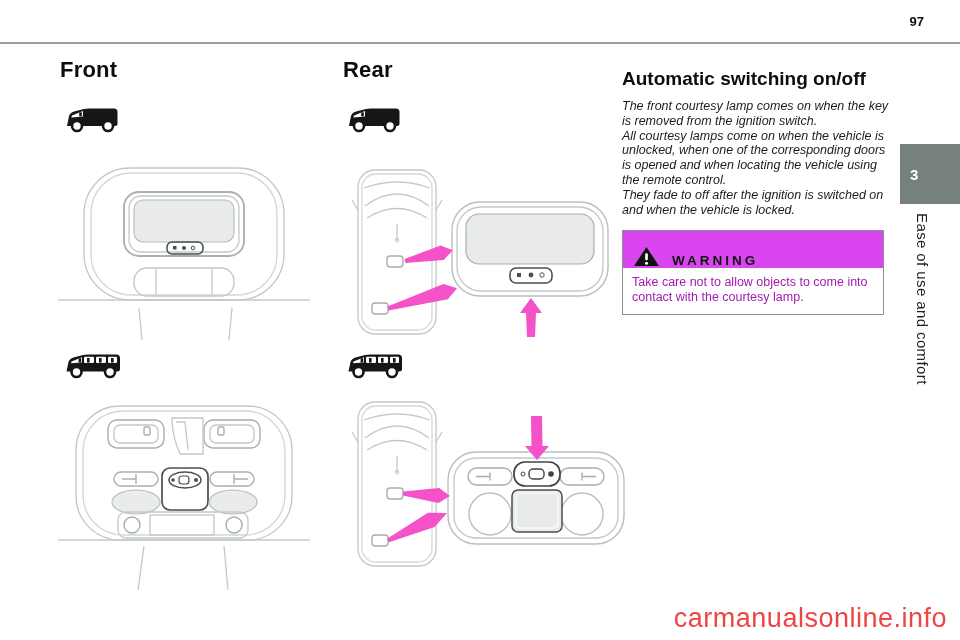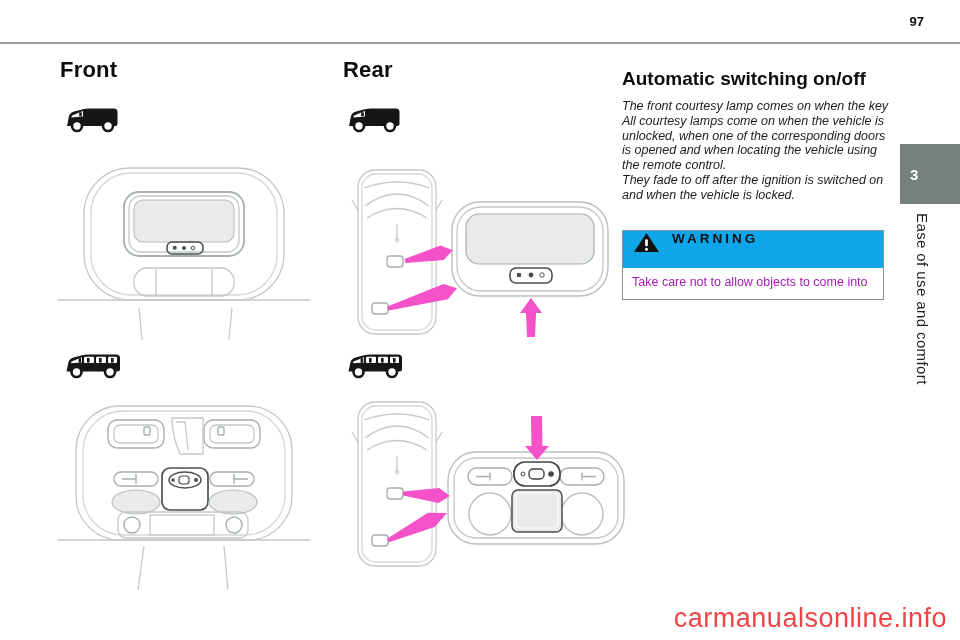--- a/index.html
+++ b/index.html
@@ -19,21 +19,21 @@
   .h-front { left:60px; top:57px; }
   .h-rear  { left:343px; top:57px; }
 
   
   .article-heading { left:622px; top:68px; font-size:19px; font-weight:bold; color:#0d0d0d; }
   .article-body { left:622px; top:99px; width:275px; }
   .article-body .line { font-size:12.5px; line-height:14.8px; white-space:nowrap; color:#1c1c1c;font-style:italic; }
 
   
   .warning-box { left:622px; top:230px; width:262px; border:1.5px solid #8b9090; background:#fff; }
-  .warning-header { height:37px; background:#0ea5e9; display:flex; align-items:flex-start; padding-left:10px; }
+  .warning-header { height:37px; background:#d946ef; display:flex; align-items:flex-end; padding-left:10px; }
   .warning-title { font-size:13.5px; font-weight:bold; letter-spacing:3px; color:#111; margin-left:12px; }
   .warning-body { padding:7px 9px 9px 9px; }
   .warning-body .line { font-size:12.5px; line-height:15px; white-space:nowrap; color:#a21caf; }
 
   
   .chapter-tab { left:900px; top:144px; width:60px; height:60px; background:#75807f;
                  display:flex; align-items:center; padding-left:10px; }
   .chapter-tab span { color:#fff; font-size:15px; font-weight:bold; }
   .chapter-label { left:899px; top:213px; width:32px; height:190px;
                    writing-mode:vertical-rl; font-size:15px; color:#1f1f1f;
@@ -204,39 +204,41 @@
   </g>
   <polygon points="55.1,99.5 91.3,95.9 101.9,104 90.5,110.9 54.9,103.5" fill="#f551c8"></polygon>
   <polygon points="39.1,146.7 79.9,120.7 99,121 86.7,135.1 40.9,150.3" fill="#f551c8"></polygon>
   <polygon points="183,24 194,24 194.5,54 201,54 189,68 177,54 183.5,54" fill="#f551c8"></polygon>
 </svg>
 
 <h1 class="abs article-heading">Automatic switching on/off</h1>
 
 <div class="abs article-body">
   <div class="line">The front courtesy lamp comes on when the key</div>
+  <div class="line">is removed from the ignition switch.</div>
   <div class="line">All courtesy lamps come on when the vehicle is</div>
   <div class="line">unlocked, when one of the corresponding doors</div>
   <div class="line">is opened and when locating the vehicle using</div>
   <div class="line">the remote control.</div>
   <div class="line">They fade to off after the ignition is switched on</div>
   <div class="line">and when the vehicle is locked.</div>
 </div>
 
 <div class="abs warning-box">
   <div class="warning-header">
     <svg width="27" height="23" viewBox="0 0 28 24">
       <path d="M14 2 L27 22 L1 22 Z" fill="#111111"></path>
       <rect x="12.6" y="8.5" width="2.8" height="7.5" rx="1.2" fill="#ffffff"></rect>
       <circle cx="14" cy="19" r="1.6" fill="#ffffff"></circle>
     </svg>
     <span class="warning-title">WARNING</span>
   </div>
   <div class="warning-body">
     <div class="line">Take care not to allow objects to come into</div>
+    <div class="line">contact with the courtesy lamp.</div>
   </div>
 </div>
 
 <div class="abs chapter-tab">
   <span>3</span>
 </div>
 <div class="abs chapter-label">Ease of use and comfort</div>
 
 <div class="abs watermark">carmanualsonline.info</div>
 

